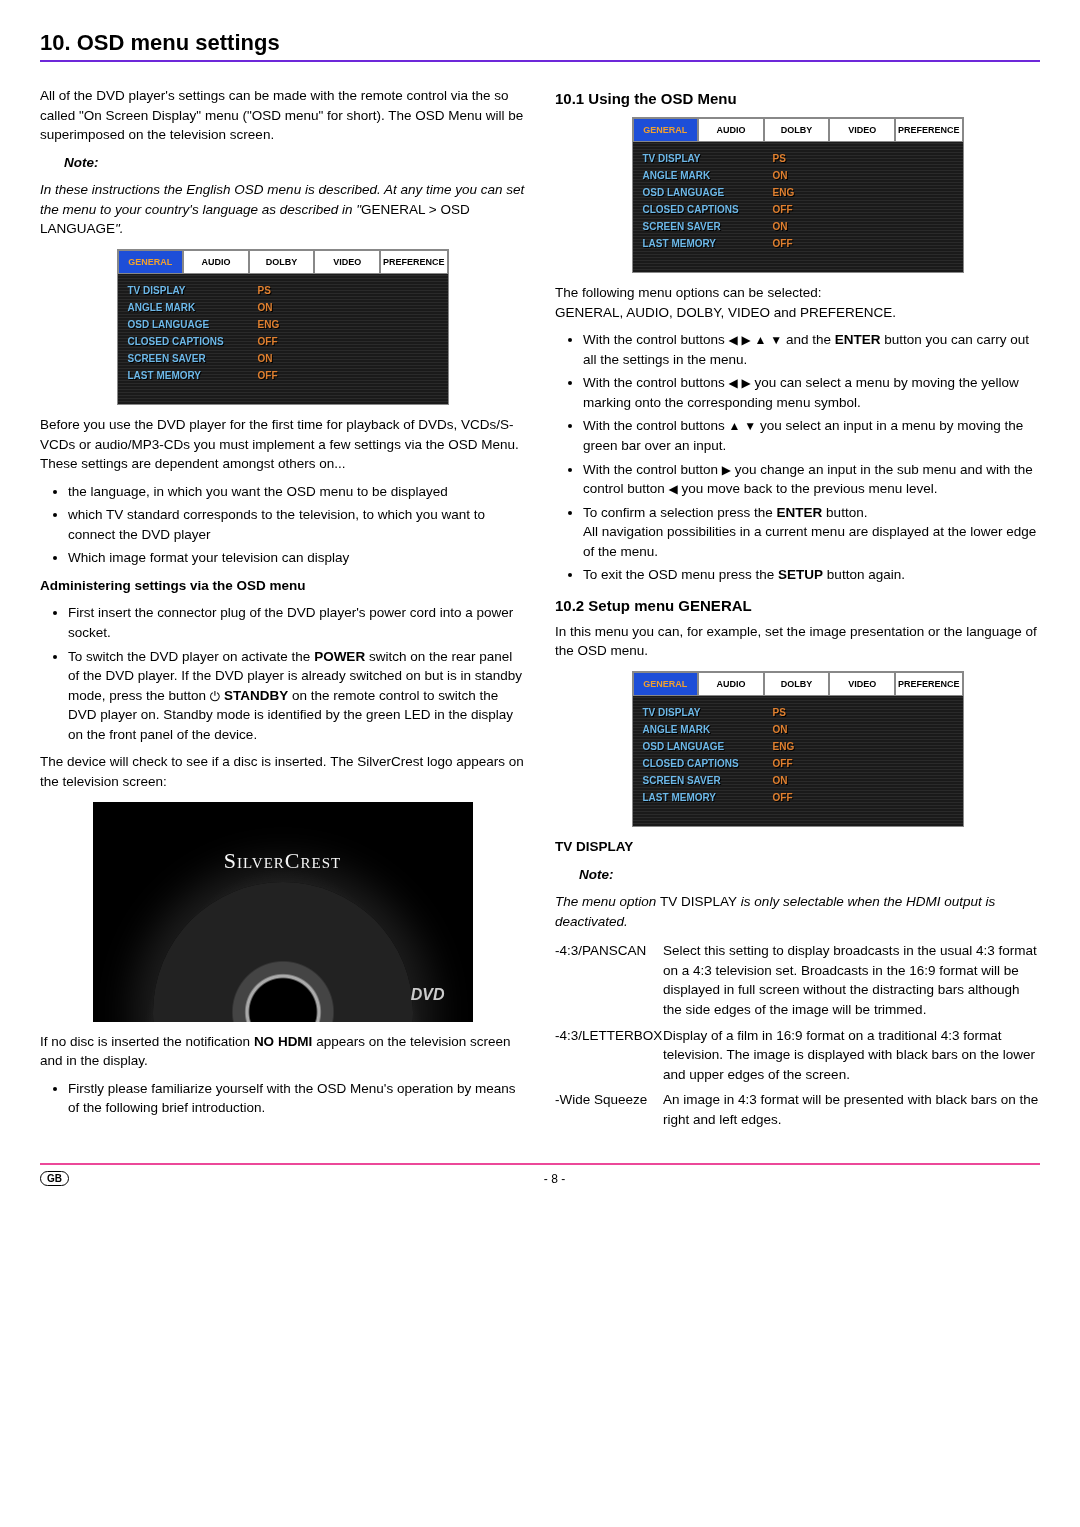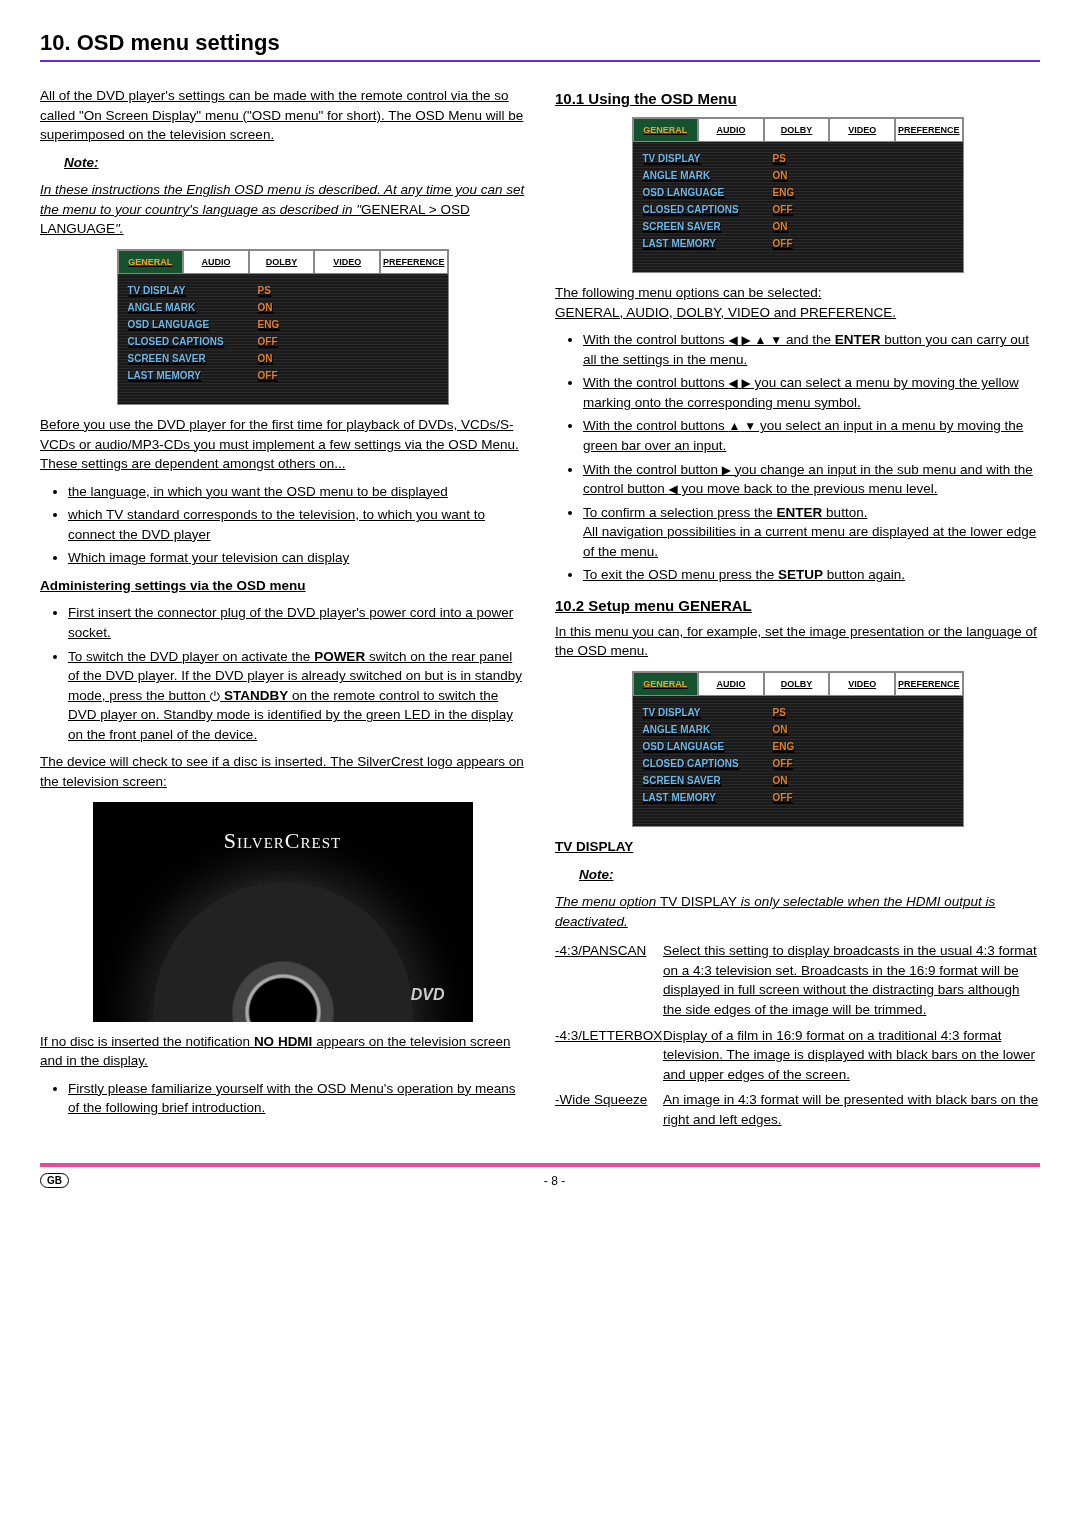--- a/index.html
+++ b/index.html
@@ -11,21 +11,20 @@
     color: #000;
     width: 1080px;
     box-sizing: border-box;
   }
   .columns {
     display: flex;
     gap: 30px;
   }
   .col {
     width: 50%;
-    text-decoration: underline;
   }
   h1 {
     font-size: 22px;
     font-weight: bold;
     margin: 0 0 16px 0;
     border-bottom: 2px solid #6d28d9;
     padding-bottom: 4px;
   }
   h2 {
     font-size: 15px;
@@ -74,21 +73,21 @@
   .osd-tab {
     flex: 1;
     text-align: center;
     padding: 6px 2px;
     background: #fff;
     color: #000;
     border: 1px solid #888;
     font-size: 9px;
   }
   .osd-tab.active {
-    background: #14532d;
+    background: #1d4ed8;
     color: #f0a030;
   }
   .osd-body {
     padding: 8px 10px 20px 10px;
     background: repeating-linear-gradient(0deg, #1a1a1a, #1a1a1a 2px, #2a2a2a 2px, #2a2a2a 3px);
   }
   .osd-row {
     display: flex;
     padding: 3px 0;
   }
@@ -110,21 +109,21 @@
     display: flex;
     flex-direction: column;
     align-items: center;
     overflow: hidden;
   }
   .sc-logo {
     color: #fff;
     font-family: Georgia, serif;
     font-size: 22px;
     letter-spacing: 1px;
-    margin-top: 26px;
+    margin-top: 46px;
     font-variant: small-caps;
   }
   .sc-disc {
     position: absolute;
     bottom: -120px;
     width: 260px;
     height: 260px;
     border-radius: 50%;
     background: radial-gradient(circle, #000 0 18%, #aaa 19% 20%, #444 21% 27%, #222 28% 100%);
     box-shadow: 0 0 40px 20px rgba(150,150,150,0.2);
@@ -156,21 +155,21 @@
     line-height: 1.45;
   }
   .def-term {
     width: 108px;
     flex-shrink: 0;
   }
   .footer {
     display: flex;
     justify-content: space-between;
     align-items: center;
-    border-top: 4px solid #ec4899;
+    border-top: 2px solid #ec4899;
     margin-top: 28px;
     padding-top: 6px;
     font-size: 12px;
   }
   .gb-badge {
     border: 1px solid #000;
     border-radius: 10px;
     padding: 1px 6px;
     font-size: 10px;
     font-weight: bold;

